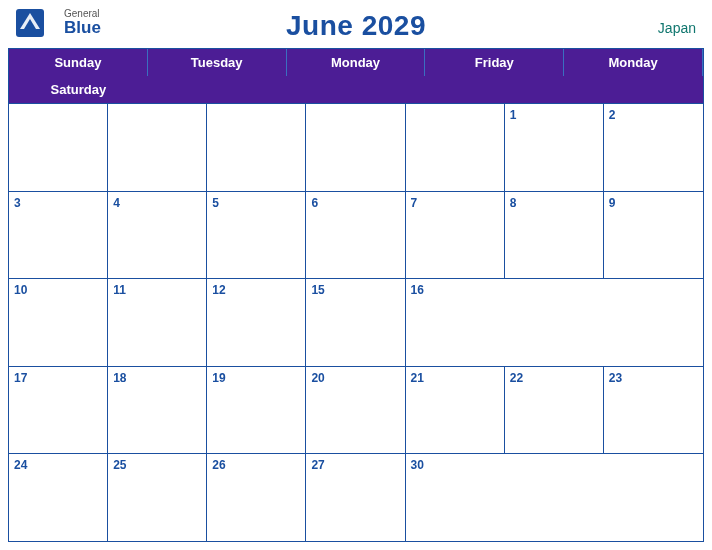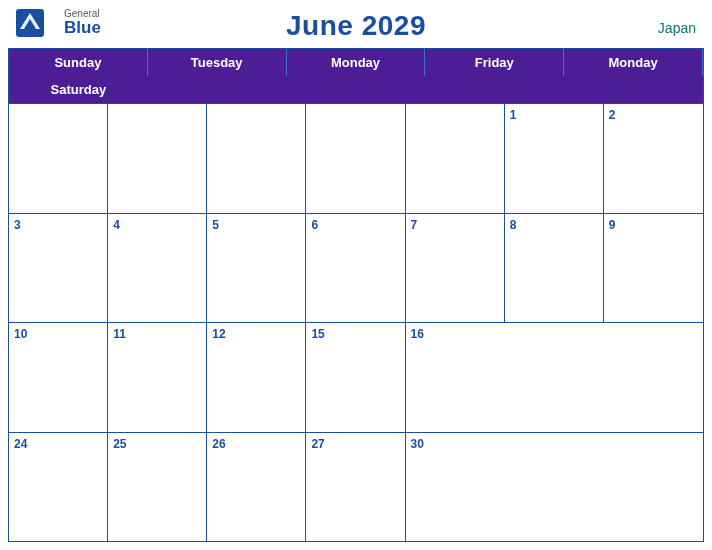--- a/index.html
+++ b/index.html
@@ -208,20 +208,43 @@
         </div>
         <div class="day-cell">
           <span class="day-number">15</span>
         </div>
         <div class="day-cell">
           <span class="day-number">16</span>
         </div>
       </div>
       <div class="week-row">
         <div class="day-cell">
+          <span class="day-number">17</span>
+        </div>
+        <div class="day-cell">
+          <span class="day-number">18</span>
+        </div>
+        <div class="day-cell">
+          <span class="day-number">19</span>
+        </div>
+        <div class="day-cell">
+          <span class="day-number">20</span>
+        </div>
+        <div class="day-cell">
+          <span class="day-number">21</span>
+        </div>
+        <div class="day-cell">
+          <span class="day-number">22</span>
+        </div>
+        <div class="day-cell">
+          <span class="day-number">23</span>
+        </div>
+      </div>
+      <div class="week-row">
+        <div class="day-cell">
           <span class="day-number">24</span>
         </div>
         <div class="day-cell">
           <span class="day-number">25</span>
         </div>
         <div class="day-cell">
           <span class="day-number">26</span>
         </div>
         <div class="day-cell">
           <span class="day-number">27</span>

